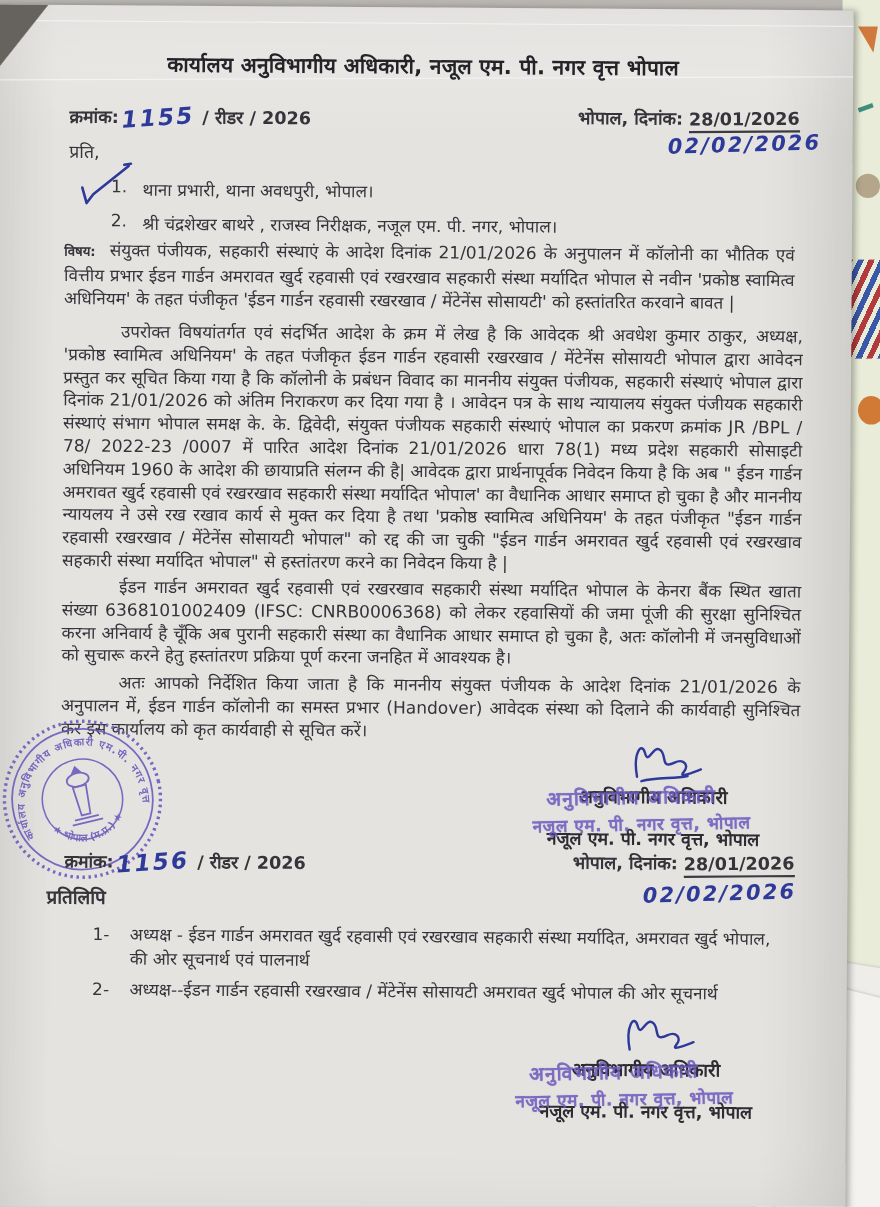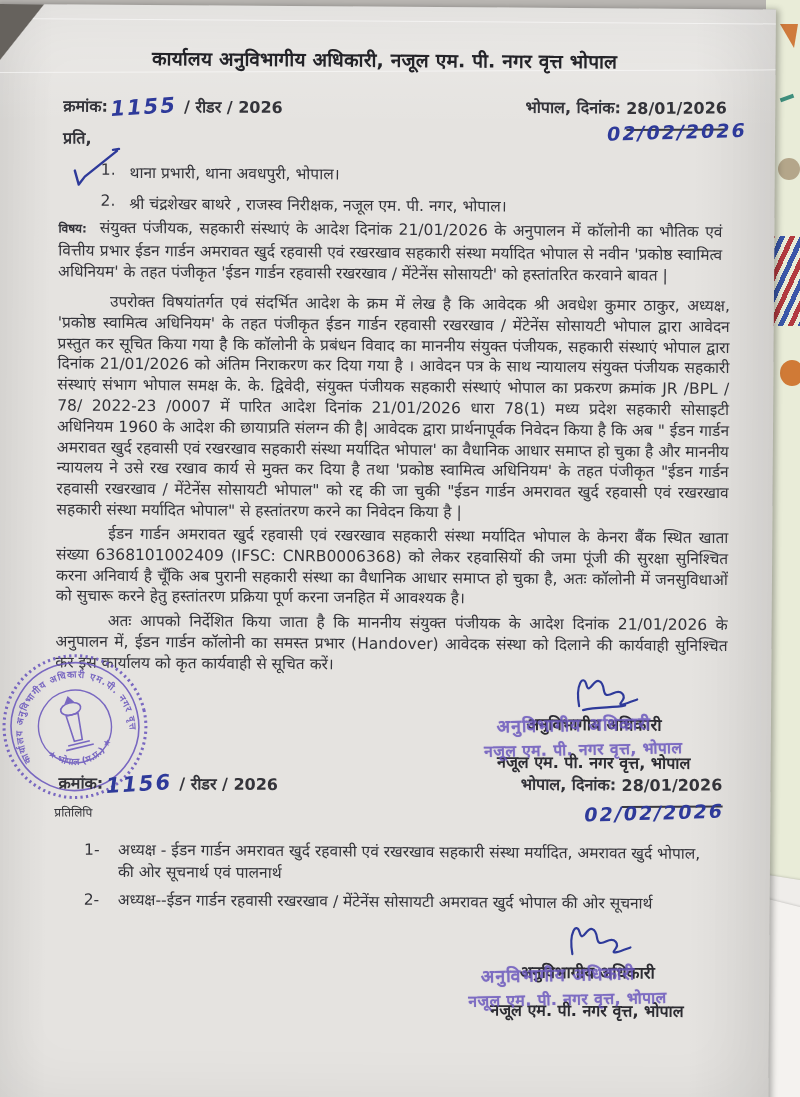--- a/index.html
+++ b/index.html
@@ -35,43 +35,43 @@
   .crease{position:absolute;left:0;width:100%;height:1px;background:rgba(255,255,255,.55);}
   .crease.c1{top:14px;} .crease.c2{top:64px;transform:rotate(-.6deg);}
   .corner-dark{position:absolute;left:0;top:0;width:70px;height:96px;
     background:linear-gradient(128deg,#66625d 0 34%, rgba(102,98,93,0) 35%);}
   .title{position:absolute;top:40px;left:0;width:100%;text-align:center;font-size:19px;font-weight:bold;color:#232328;letter-spacing:.2px;}
   .row{position:absolute;left:70px;right:48px;display:flex;justify-content:space-between;align-items:flex-start;font-size:16px;font-weight:bold;}
   .row-top{top:88px;}
   .row-bottom{top:765px;}
   .hw{color:#2e3a9a;font-style:italic;font-weight:bold;letter-spacing:2px;}
   .hw-no{display:inline-block;font-size:21px;transform:rotate(-4deg) translateY(2px);margin:0 2px;}
-  .date-underline{border-bottom:2px solid #3a3a40;padding-bottom:11px;display:inline-block;transform:rotate(-.8deg);}
+  .date-underline{border-bottom:2px solid #3a3a40;padding-bottom:1px;display:inline-block;transform:rotate(-.8deg);}
   .hw-date{position:absolute;font-size:19px;transform:rotate(-2deg);}
   .hw-date.top{top:112px;left:614px;}
   .hw-date.bottom{top:793px;left:596px;}
-  .to-label{position:absolute;top:122px;left:70px;font-size:16px;font-weight:bold;}
+  .to-label{position:absolute;top:122px;left:70px;font-size:16px;font-weight:normal;}
   .tick{position:absolute;top:142px;left:78px;}
   .recipient{position:absolute;left:108px;font-size:15.5px;display:flex;gap:14px;}
   .r1{top:156px;} .r2{top:187px;}
   .subject{position:absolute;top:213px;left:66px;width:664px;font-size:15.5px;line-height:21.5px;text-align:justify;margin:0;}
   .subject b{font-size:12px;}
   .para{position:absolute;left:66px;width:672px;font-size:15.5px;line-height:20.8px;text-align:justify;text-indent:52px;margin:0;}
   .p1{top:287px;} .p2{top:519px;} .p3{top:606px;}
   .sigblock{position:absolute;text-align:center;}
   .sig1{top:664px;left:455px;width:300px;}
   .sig2{top:912px;left:445px;width:310px;}
   .sigblock .desig{font-size:16.5px;font-weight:bold;color:#2c2c32;margin-top:-2px;}
   .sigblock .office{font-size:16px;font-weight:bold;color:#2c2c32;margin-top:16px;}
   .stamp{position:absolute;color:#6b58bd;font-weight:bold;white-space:nowrap;opacity:.85;text-shadow:0 0 1px rgba(107,88,189,.6);transform:rotate(-1.5deg);}
   .stamp .s1{font-size:17.5px;letter-spacing:1px;}
   .stamp .s2{font-size:15.5px;letter-spacing:.5px;margin-top:2px;margin-left:18px;}
   .stamp1{top:40px;left:22px;} .stamp2{top:42px;left:18px;}
   .signature{display:block;margin:0 auto;}
-  .copies-label{position:absolute;top:799px;left:66px;font-size:12px;font-weight:normal;}
+  .copies-label{position:absolute;top:799px;left:54px;font-size:17px;font-weight:bold;}
   .copy{position:absolute;left:96px;width:620px;font-size:15.5px;line-height:22px;display:flex;gap:12px;text-align:left;}
   .copy .num{flex:0 0 22px;}
   .c1i{top:834px;} .c2i{top:884px;}
   .seal{position:absolute;top:646px;left:10px;width:152px;height:152px;transform:rotate(-14deg);opacity:.88;}
 </style>
 </head>
 <body>
 
 <div class="backdrop">
   <div class="bd-shape bd-tri"></div>

